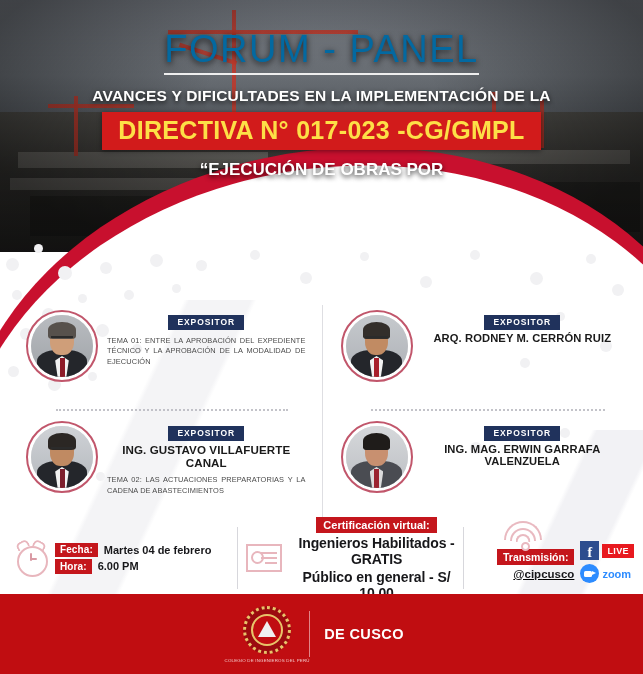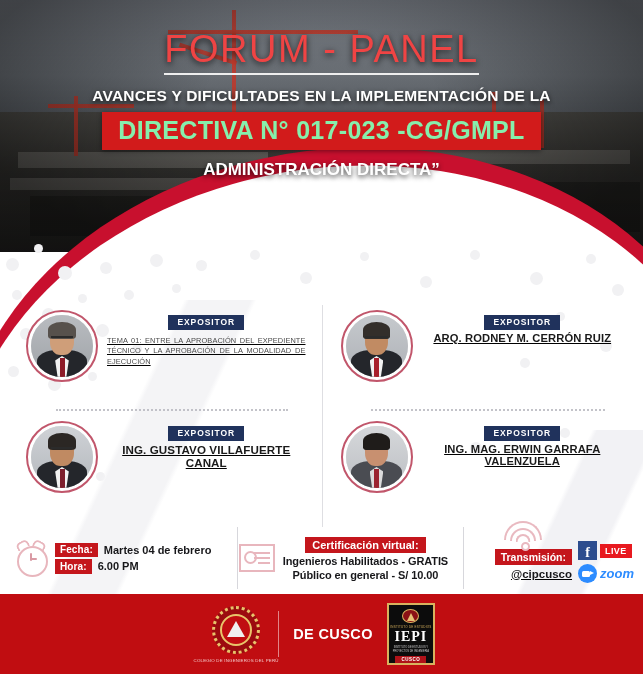--- a/index.html
+++ b/index.html
@@ -31,27 +31,27 @@
   
   .bokeh{position:absolute;left:0;top:232px;width:643px;height:360px;overflow:hidden;}
   .bokeh i{position:absolute;display:block;border-radius:50%;background:#f1f1f3;}
   .swirl{position:absolute;left:-40px;top:300px;width:420px;height:300px;
      background:linear-gradient(115deg,rgba(245,245,247,0) 40%,#f4f4f6 41%,#f4f4f6 52%,rgba(245,245,247,0) 53%);}
   .swirl2{position:absolute;right:-120px;top:430px;width:420px;height:260px;
      background:linear-gradient(115deg,rgba(243,243,246,0) 46%,#f2f2f5 47%,#f2f2f5 58%,rgba(243,243,246,0) 59%);}
 
   
   .hero-txt{position:absolute;left:0;top:0;width:643px;height:252px;text-align:center;z-index:6;}
-  .forum{margin-top:30px;font-size:38px;letter-spacing:1.5px;color:#ef4444;font-weight:400;
+  .forum{margin-top:30px;font-size:38px;letter-spacing:1.5px;color:#0369a1;font-weight:400;
      text-shadow:0 2px 6px rgba(0,0,0,.75);display:inline-block;padding-bottom:3px;
      border-bottom:2px solid #eee;line-height:1.05;}
   .sub1{margin-top:12px;font-size:15.5px;font-weight:bold;color:#fff;letter-spacing:.2px;
      text-shadow:0 2px 5px rgba(0,0,0,.8);padding:0 26px;}
   .directiva-wrap{margin-top:7px;}
-  .directiva{display:inline-block;background:#d21b1b;color:#86efac;font-weight:bold;font-size:25px;
+  .directiva{display:inline-block;background:#d21b1b;color:#fde047;font-weight:bold;font-size:25px;
      padding:4px 16px 5px;letter-spacing:.3px;box-shadow:0 1px 5px rgba(0,0,0,.45);}
   .sub2{margin-top:9px;font-size:17px;font-weight:bold;color:#fff;line-height:1.28;
      text-shadow:0 2px 5px rgba(0,0,0,.8);}
 
   
   .speakers{position:absolute;left:0;top:305px;width:643px;height:222px;z-index:7;}
   .col{position:absolute;top:0;width:50%;height:222px;box-sizing:border-box;}
   .col.left{left:0;padding:0 16px 0 26px;}
   .col.right{left:50%;padding:0 20px 0 18px;border-left:1px solid #dedee2;}
   .spk{position:relative;height:104px;display:flex;align-items:flex-start;}
@@ -63,36 +63,36 @@
   .ava .ph{width:62px;height:62px;border-radius:50%;overflow:hidden;position:relative;background:#dcdcdc;}
   .f-bg{position:absolute;inset:0;}
   .f-suit{position:absolute;left:9%;bottom:0;width:82%;height:44%;border-radius:40% 40% 0 0;background:#24262b;}
   .f-shirt{position:absolute;left:39%;bottom:0;width:22%;height:34%;background:#f2f2f2;
      clip-path:polygon(50% 0,100% 22%,82% 100%,18% 100%,0 22%);}
   .f-tie{position:absolute;left:46.5%;bottom:0;width:8%;height:30%;background:#8e1b28;}
   .f-head{position:absolute;left:31%;top:16%;width:38%;height:48%;border-radius:48% 48% 44% 44%;}
   .f-hair{position:absolute;left:28%;top:12%;width:44%;height:26%;border-radius:50% 50% 18% 18%;}
   .f-glass{position:absolute;left:32%;top:34%;width:36%;height:8%;border-top:2px solid #2b2b2b;}
 
-  .info{flex:1;padding-left:9px;padding-top:6px;min-width:0;text-decoration:underline;}
+  .info{flex:1;padding-left:9px;padding-top:6px;min-width:0;}
   .badge-row{text-align:center;}
   .exp-badge{display:inline-block;background:#20325c;color:#fff;font-size:8.5px;font-weight:bold;
      letter-spacing:.9px;padding:2px 9px 2.5px;}
   .spk-name{margin-top:2px;text-align:center;font-size:11.6px;font-weight:bold;color:#1a1a1a;
      letter-spacing:.1px;line-height:1.15;}
   .spk-topic{margin-top:6px;font-size:7.4px;color:#4a4a4a;line-height:1.45;text-align:justify;
      letter-spacing:.1px;}
   .col.right .spk-name{font-size:11.2px;}
   .col.right .spk-topic{text-align:left;}
 
   
   .infobar{position:absolute;left:0;top:527px;width:634px;height:62px;z-index:8;display:flex;align-items:center;}
   .ib{display:flex;align-items:center;height:62px;box-sizing:border-box;}
   .ib.one{width:240px;padding-left:14px;}
-  .ib.two{width:230px;padding-left:1px;border-left:1px solid #d7d7dc;}
+  .ib.two{width:230px;padding-left:8px;border-left:1px solid #d7d7dc;}
   .ib.three{width:173px;padding-left:8px;border-left:1px solid #d7d7dc;position:relative;}
 
   .clock{position:relative;width:34px;height:36px;flex:0 0 auto;margin-right:7px;}
   .clock .body{position:absolute;left:3px;top:6px;width:27px;height:27px;border:2.5px solid #e8b6bd;border-radius:50%;}
   .clock .bell{position:absolute;width:9px;height:6px;border:2.5px solid #e8b6bd;border-bottom:none;border-radius:5px 5px 0 0;top:1px;}
   .clock .bell.l{left:2px;transform:rotate(-28deg);}
   .clock .bell.r{right:2px;transform:rotate(28deg);}
   .clock .hh{position:absolute;left:15.5px;top:13px;width:2px;height:8px;background:#d99aa4;border-radius:1px;}
   .clock .mm{position:absolute;left:16px;top:18px;width:7px;height:2px;background:#d99aa4;border-radius:1px;}
 
@@ -102,42 +102,42 @@
   .rowline{display:flex;align-items:center;gap:6px;margin:2px 0;}
 
   .certicon{position:relative;width:36px;height:28px;flex:0 0 auto;margin-right:8px;}
   .certicon .frame{position:absolute;inset:0;border:2px solid #e8b6bd;}
   .certicon .seal{position:absolute;left:5px;top:7px;width:9px;height:9px;border:2px solid #e8b6bd;border-radius:50%;}
   .certicon .ln{position:absolute;right:5px;height:2px;background:#e8b6bd;}
   .certicon .ln.a{top:8px;width:16px;}
   .certicon .ln.b{top:13px;width:16px;}
   .certicon .ln.c{top:18px;width:12px;}
   .cert-red{display:inline-block;background:#c4161c;color:#fff;font-weight:bold;font-size:11px;padding:2px 7px;}
-  .cert-l{font-weight:bold;font-size:11px;color:#17171a;margin-top:2px;letter-spacing:-.1px;}
+  .cert-l{font-weight:bold;font-size:14px;color:#17171a;margin-top:2px;letter-spacing:-.1px;}
 
   .wifi{position:absolute;left:36px;top:-6px;width:46px;height:32px;}
   .wifi i{position:absolute;left:50%;border:2.5px solid #e9b9c0;border-bottom:none;border-radius:50% 50% 0 0/100% 100% 0 0;transform:translateX(-50%);}
   .wifi .a1{width:34px;height:17px;top:0;}
   .wifi .a2{width:22px;height:11px;top:7px;}
   .wifi .a3{width:11px;height:6px;top:13px;}
   .wifi .dot{position:absolute;left:50%;top:21px;width:5px;height:5px;margin-left:-2.5px;border:2px solid #e9b9c0;border-radius:50%;}
   .tr-wrap{margin-top:10px;}
   .tr-red{display:inline-block;background:#c4161c;color:#fff;font-weight:bold;font-size:10.5px;padding:2px 6px;}
   .tr-han{font-weight:bold;font-size:11.5px;color:#17171a;text-align:right;margin-top:3px;}
   .soc{display:flex;flex-direction:column;gap:4px;margin-left:6px;margin-top:8px;}
   .fbrow{display:flex;align-items:center;gap:3px;}
   .fbico{width:19px;height:19px;background:#2d4d8e;color:#fff;font-weight:bold;font-size:14px;
      display:flex;align-items:flex-end;justify-content:center;font-family:"Liberation Serif",serif;line-height:1;}
   .livebx{background:#e8191f;color:#fff;font-size:9px;font-weight:bold;padding:2px 5px;letter-spacing:.4px;}
   .zmrow{display:flex;align-items:center;gap:3px;}
   .zmico{width:19px;height:19px;border-radius:50%;background:#2d8cff;position:relative;}
   .zmico:after{content:"";position:absolute;left:4px;top:6.5px;width:8px;height:6px;background:#fff;border-radius:1.5px;}
   .zmico:before{content:"";position:absolute;left:11.5px;top:7px;width:0;height:0;
      border-top:2.5px solid transparent;border-bottom:2.5px solid transparent;border-left:4px solid #fff;}
-  .zmtx{color:#2d8cff;font-size:13px;font-weight:bold;font-style:italic;}
+  .zmtx{color:#2d8cff;font-size:11px;font-weight:bold;}
 
   
   .footer{position:absolute;left:0;top:594px;width:643px;height:80px;background:#c00d11;z-index:9;
      display:flex;align-items:center;justify-content:center;gap:14px;}
   .cip{position:relative;width:56px;height:56px;flex:0 0 auto;text-align:center;}
   .cip .ring{position:absolute;left:4px;top:0;width:48px;height:48px;border-radius:50%;
      background:#9c0b0f;border:3px dotted #e8c46a;box-sizing:border-box;}
   .cip .inner{position:absolute;left:12px;top:8px;width:32px;height:32px;border-radius:50%;background:#c00d11;
      border:2px solid #e8c46a;box-sizing:border-box;}
   .cip .tri{position:absolute;left:50%;top:15px;margin-left:-9px;width:0;height:0;
@@ -227,21 +227,21 @@
   <div class="swirl"></div>
   <div class="swirl2"></div>
 
   <div class="hero-txt">
     <div><span class="forum">FORUM - PANEL</span></div>
     <div class="sub1">AVANCES Y DIFICULTADES EN LA IMPLEMENTACIÓN DE LA</div>
     <div class="directiva-wrap">
       <span class="directiva">DIRECTIVA N° 017-023 -CG/GMPL</span>
     </div>
     <div class="sub2">
-      <div>ADMINISTRACIÓN DIRECTA”</div>
+      <div>“EJECUCIÓN DE OBRAS POR</div>
     </div>
   </div>
 
   <div class="speakers">
 
     <div class="col left">
       <div class="spk">
         <div class="ava">
           <div class="ph">
             <div class="f-bg" style="background:linear-gradient(180deg,#b9bcc0,#9fa3a8);"></div>
@@ -268,20 +268,21 @@
               <div class="f-shirt"></div>
             <div class="f-tie" style="background:#7d1f2c;"></div>
             <div class="f-head" style="background:#c08a62;"></div>
             <div class="f-hair" style="background:#2b2724;"></div>
             <div class="f-glass"></div>
           </div>
         </div>
         <div class="info">
           <div class="badge-row"><span class="exp-badge">EXPOSITOR</span></div>
           <div class="spk-name">ING. GUSTAVO VILLAFUERTE CANAL</div>
+          <div class="spk-topic">TEMA 02: LAS ACTUACIONES PREPARATORIAS Y LA CADENA DE ABASTECIMIENTOS</div>
         </div>
       </div>
     </div>
 
     <div class="col right">
       <div class="spk">
         <div class="ava">
           <div class="ph">
             <div class="f-bg" style="background:linear-gradient(180deg,#c6c9cd,#adb1b6);"></div>
             <div class="f-suit"></div>
@@ -383,22 +384,15 @@
     <div class="cip">
       <div class="ring"></div>
         <div class="inner"></div>
         <div class="tri"></div>
       <div class="cip-cap">COLEGIO DE INGENIEROS DEL PERÚ</div>
     </div>
     <div class="fdiv"></div>
     <div class="ftxt">
       <div>DE CUSCO</div>
     </div>
-    <div class="iepi">
-      <div class="em"></div>
-      <div class="tiny">INSTITUTO DE ESTUDIOS</div>
-      <div class="big">IEPI</div>
-      <div class="tiny2">INSTITUTO DE ESTUDIOS Y PROYECTOS DE INGENIERÍA</div>
-      <div class="cus">CUSCO</div>
-    </div>
   </div>
 
 </div>
 
 </body></html>

